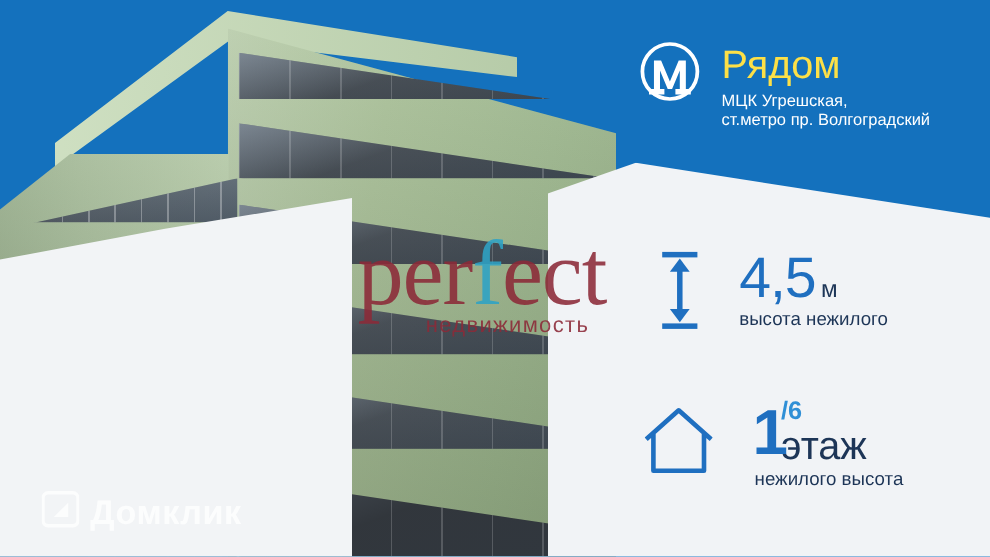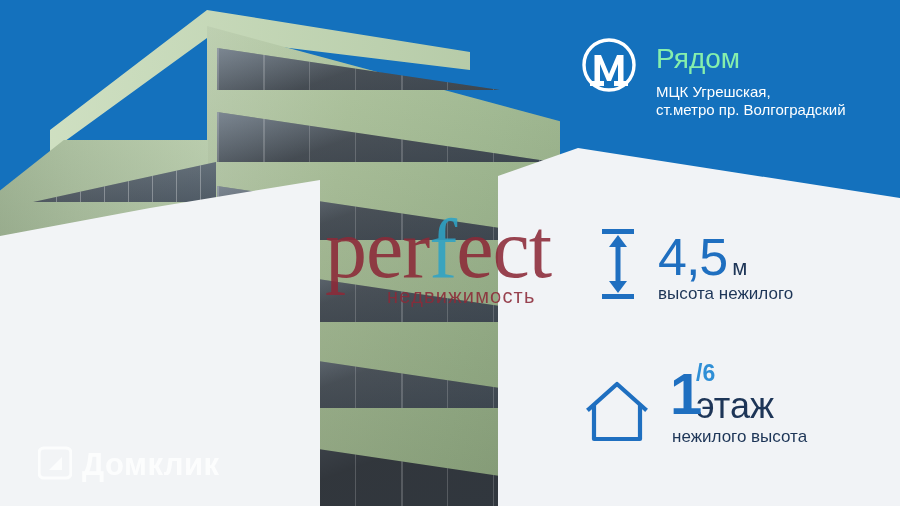--- a/index.html
+++ b/index.html
@@ -63,24 +63,24 @@
   .wm-sub{position:absolute;left:62px;top:78px;font-size:20px;letter-spacing:1.2px;
      color:#8c2a38;opacity:.88;font-family:"Liberation Sans",sans-serif;}
 
   
   .dk{position:absolute;left:38px;top:446px;display:flex;align-items:center;gap:10px;opacity:.82;}
   .dk-txt{font-size:31px;font-weight:bold;color:#ffffff;letter-spacing:.5px;}
 
   
   .metro{position:absolute;left:578px;top:36px;display:flex;gap:16px;align-items:flex-start;}
   .metro-txt{padding-top:4px;}
-  .metro-title{font-size:28px;color:#86efac;line-height:38px;font-weight:normal;}
+  .metro-title{font-size:36px;color:#fde047;line-height:38px;font-weight:normal;}
   .metro-lines{margin-top:5px;font-size:15px;color:#ffffff;line-height:18px;}
 
-  .stat{position:absolute;display:flex;align-items:flex-end;gap:22px;}
+  .stat{position:absolute;display:flex;align-items:flex-start;gap:36px;}
   .stat-ceil{left:600px;top:228px;}
   .stat-floor{left:586px;top:368px;}
   .stat-txt{position:relative;}
   .big{font-size:52px;line-height:50px;color:#1f6fc0;font-weight:normal;letter-spacing:-1px;}
   .unit{font-size:22px;color:#1d3557;margin-left:5px;}
   .cap{font-size:17px;color:#1d3557;margin-top:2px;}
 
   .floor-num{position:relative;display:inline-block;}
   .fnum{font-size:58px;line-height:52px;color:#1f6fc0;font-weight:bold;}
   .fsup{position:absolute;left:26px;top:-8px;font-size:23px;color:#2f8fd6;font-weight:bold;}

